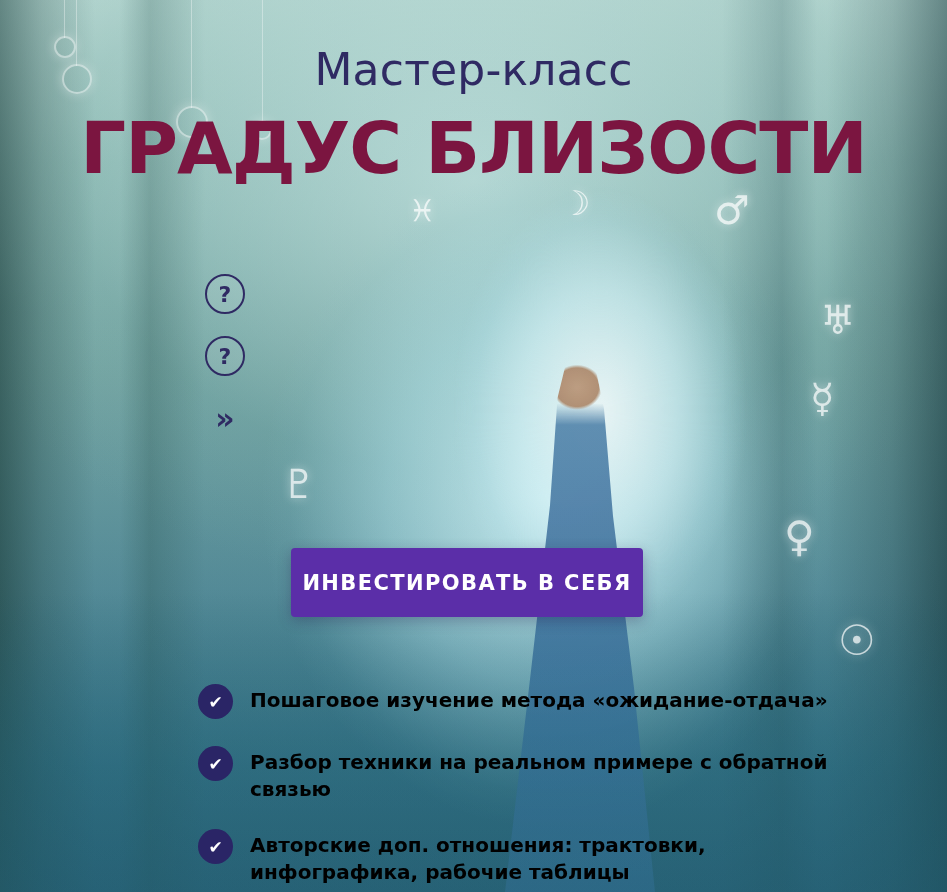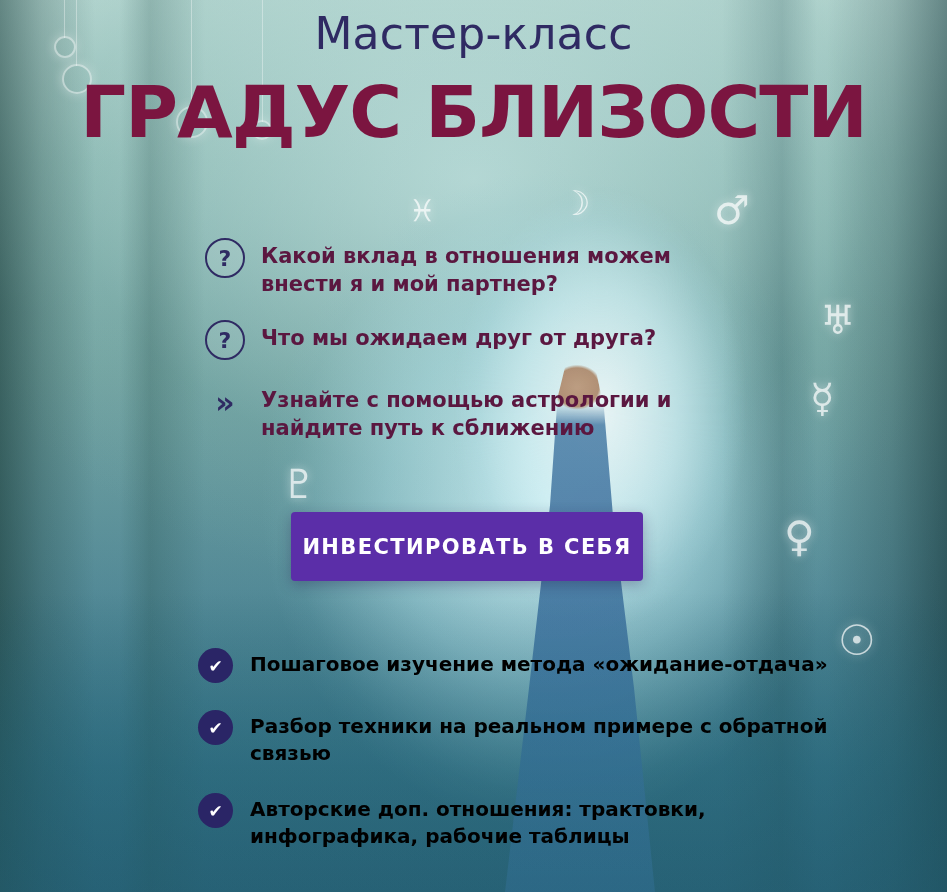--- a/index.html
+++ b/index.html
@@ -79,21 +79,21 @@
     border-radius: 50%;
     box-shadow: 0 0 12px rgba(255,255,255,0.35);
   }
   .orb-line {
     position: absolute;
     width: 1px;
     background: rgba(255,255,255,0.35);
   }
 
   
-  .content { position: absolute; inset: 0; }
+  .content { position: absolute; inset: 0; margin-top: 36px; }
 
   .kicker {
     position: absolute;
     top: 8px; left: 0; right: 0;
     text-align: center;
     font-family: "DejaVu Sans", sans-serif;
     font-size: 44px;
     font-weight: 400;
     color: #2f2a63;
     letter-spacing: 0.2px;
@@ -229,29 +229,26 @@
   <div class="glyph" style="left:838px; top:620px; font-size:42px;">☉</div>
 
   <div class="content">
 
     <div class="kicker">Мастер-класс</div>
     <h1 class="headline">ГРАДУС БЛИЗОСТИ</h1>
 
     <div class="qlist">
       <div class="qrow">
         <div class="qmark">?</div>
-        <div class="qtext">Какой вклад в отношения можем внести я и мой партнер?</div>
       </div>
       <div class="qrow">
         <div class="qmark">?</div>
-        <div class="qtext">Что мы ожидаем друг от друга?</div>
       </div>
       <div class="qrow accent">
         <div class="qmark chev">»</div>
-        <div class="qtext">Узнайте с помощью астрологии и найдите путь к сближению</div>
       </div>
     </div>
 
     <button class="cta">ИНВЕСТИРОВАТЬ В СЕБЯ</button>
 
     <div class="benefits">
       <div class="brow">
         <div class="bcheck">✔</div>
         <div class="btext">Пошаговое изучение метода «ожидание-отдача»</div>
       </div>

